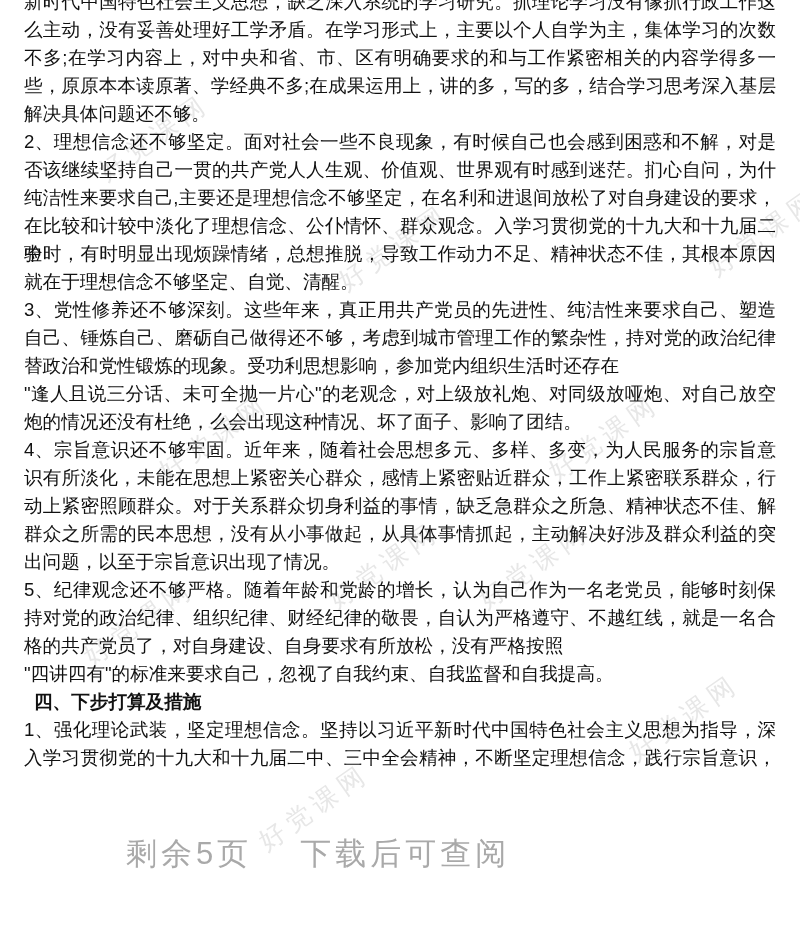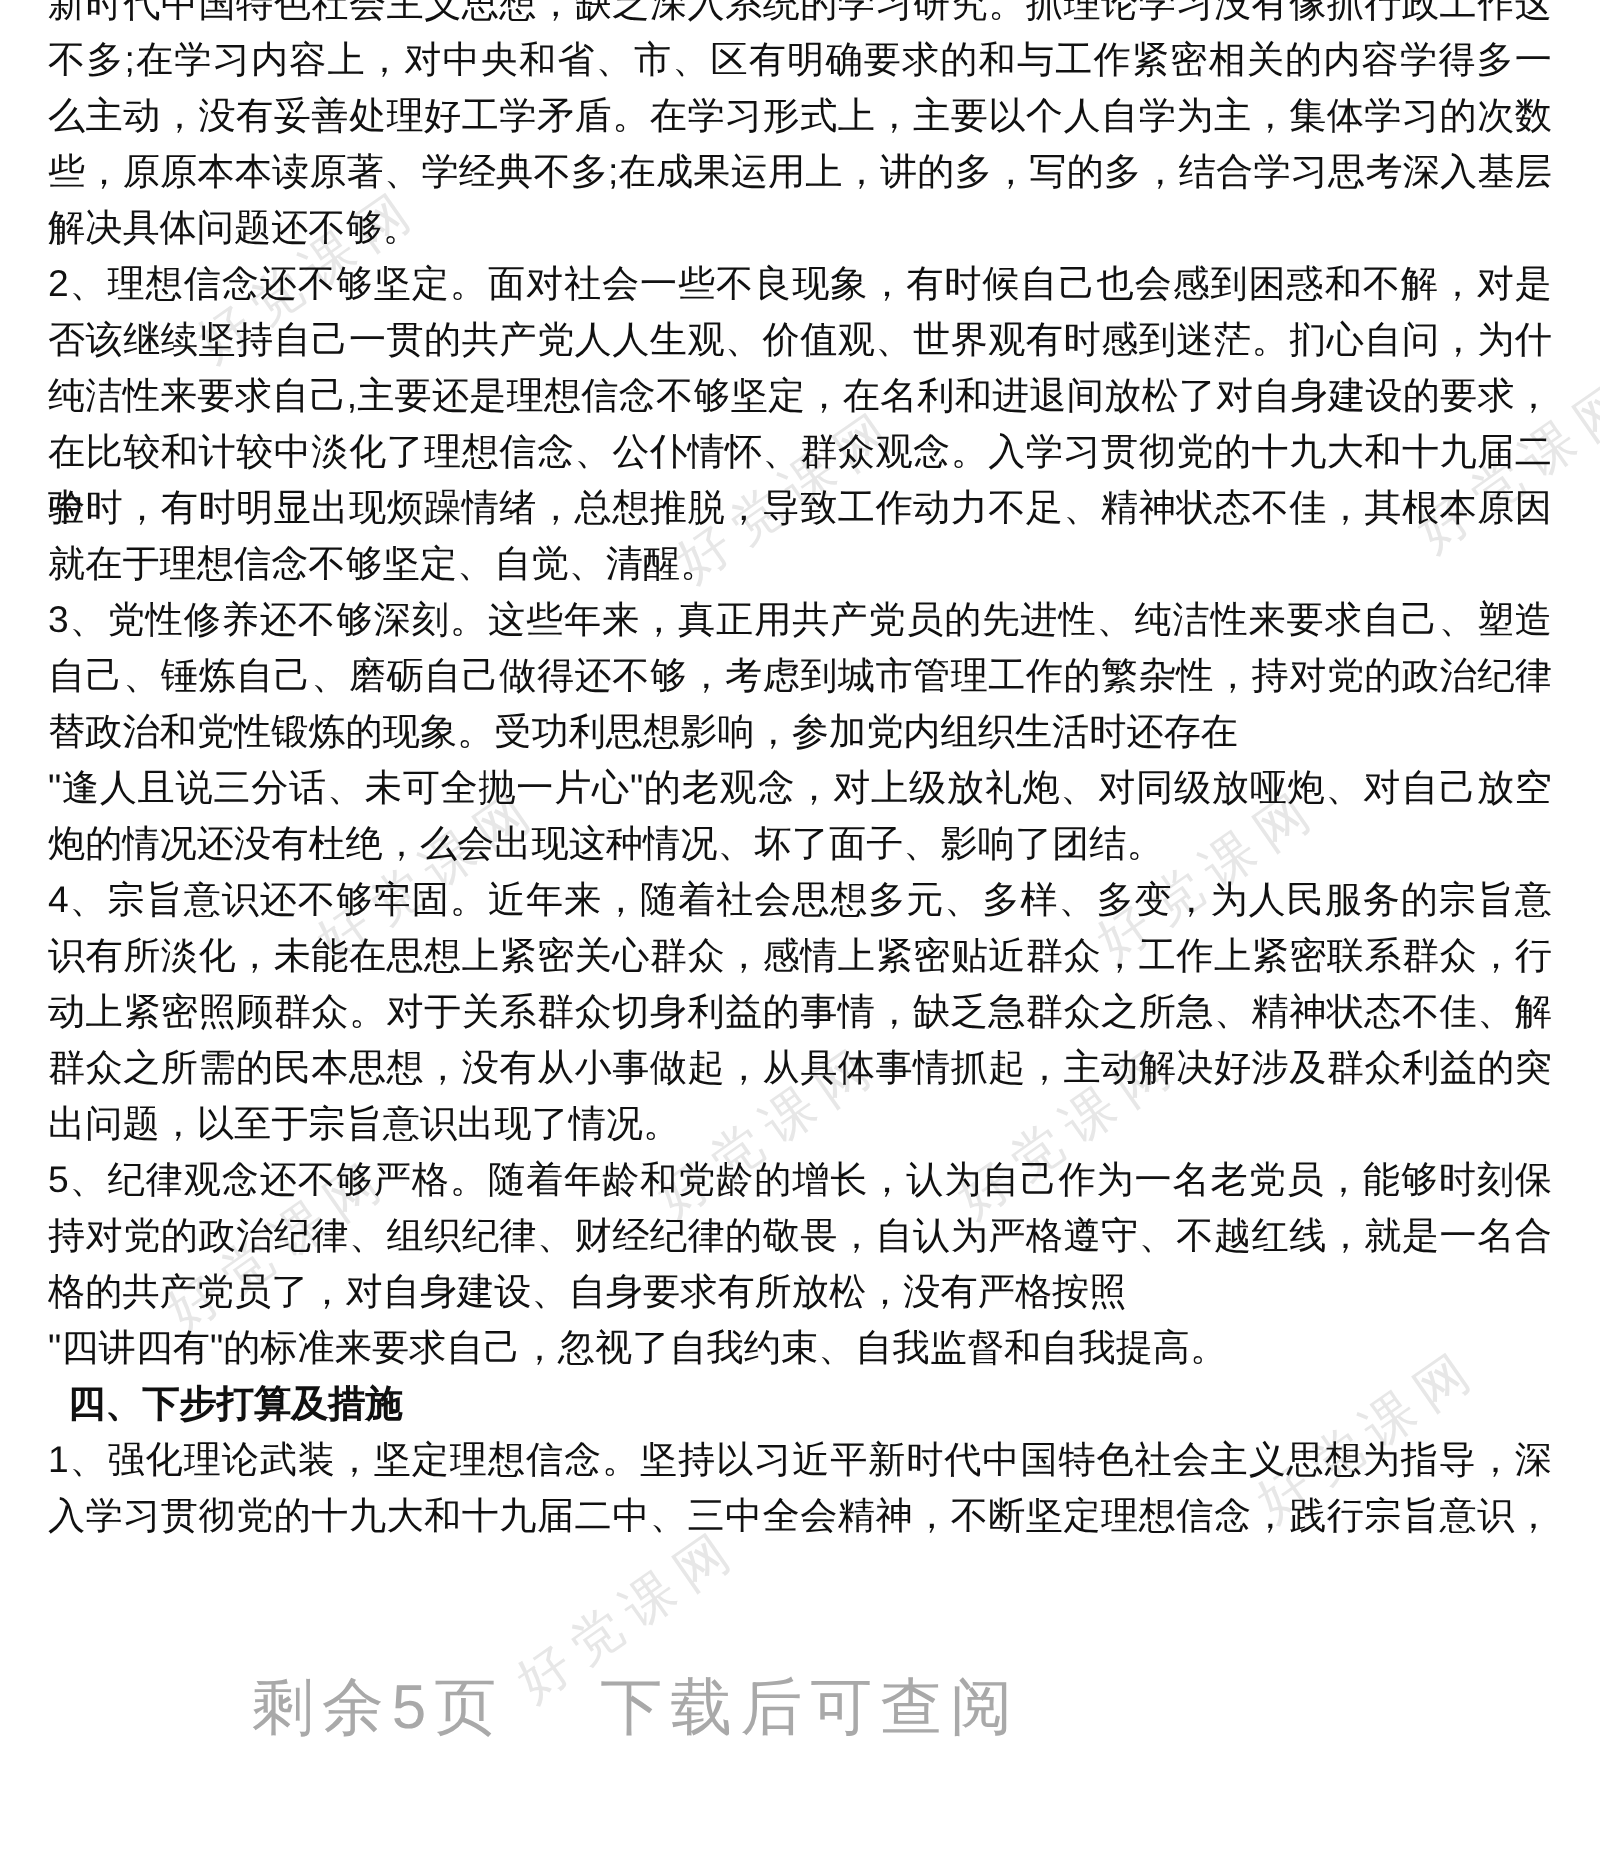--- a/index.html
+++ b/index.html
@@ -80,22 +80,22 @@
       <span style="left: 150px; top: 420px; color: rgb(181, 181, 181);">好党课网</span>
       <span style="left: 320px; top: 548px; color: rgb(181, 181, 181);">好党课网</span>
       <span style="left: 470px; top: 548px; color: rgb(181, 181, 181);">好党课网</span>
       <span style="left: 75px; top: 605px; color: rgb(181, 181, 181);">好党课网</span>
       <span style="left: 620px; top: 700px; color: rgb(181, 181, 181);">好党课网</span>
       <span style="left: 250px; top: 790px; color: rgb(181, 181, 181);">好党课网</span>
     </div>
 
   <div class="doc" id="doc-lines" style="color: rgb(17, 17, 17);">
       <div class="line">新时代中国特色社会主义思想，缺乏深入系统的学习研究。抓理论学习没有像抓行政工作这</div>
+      <div class="line">么主动，没有妥善处理好工学矛盾。在学习形式上，主要以个人自学为主，集体学习的次数</div>
       <div class="line">不多;在学习内容上，对中央和省、市、区有明确要求的和与工作紧密相关的内容学得多一</div>
-      <div class="line">么主动，没有妥善处理好工学矛盾。在学习形式上，主要以个人自学为主，集体学习的次数</div>
       <div class="line">些，原原本本读原著、学经典不多;在成果运用上，讲的多，写的多，结合学习思考深入基层</div>
       <div class="line end">解决具体问题还不够。</div>
       <div class="line">2、理想信念还不够坚定。面对社会一些不良现象，有时候自己也会感到困惑和不解，对是</div>
       <div class="line">否该继续坚持自己一贯的共产党人人生观、价值观、世界观有时感到迷茫。扪心自问，为什</div>
       <div class="line">纯洁性来要求自己,主要还是理想信念不够坚定，在名利和进退间放松了对自身建设的要求，</div>
       <div class="line">在比较和计较中淡化了理想信念、公仆情怀、群众观念。入学习贯彻党的十九大和十九届二中</div>
       <div class="line">验时，有时明显出现烦躁情绪，总想推脱，导致工作动力不足、精神状态不佳，其根本原因</div>
       <div class="line end">就在于理想信念不够坚定、自觉、清醒。</div>
       <div class="line">3、党性修养还不够深刻。这些年来，真正用共产党员的先进性、纯洁性来要求自己、塑造</div>
       <div class="line">自己、锤炼自己、磨砺自己做得还不够，考虑到城市管理工作的繁杂性，持对党的政治纪律</div>

